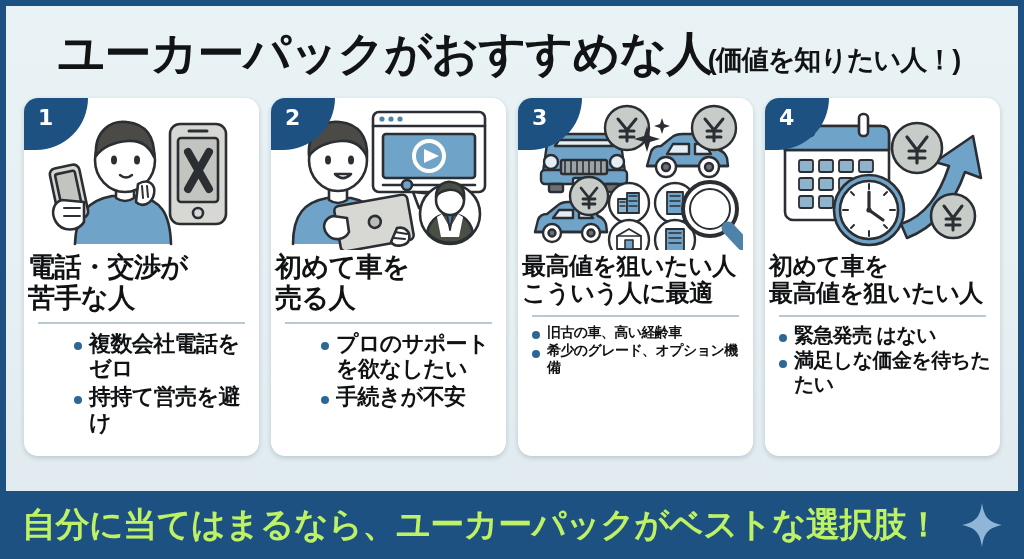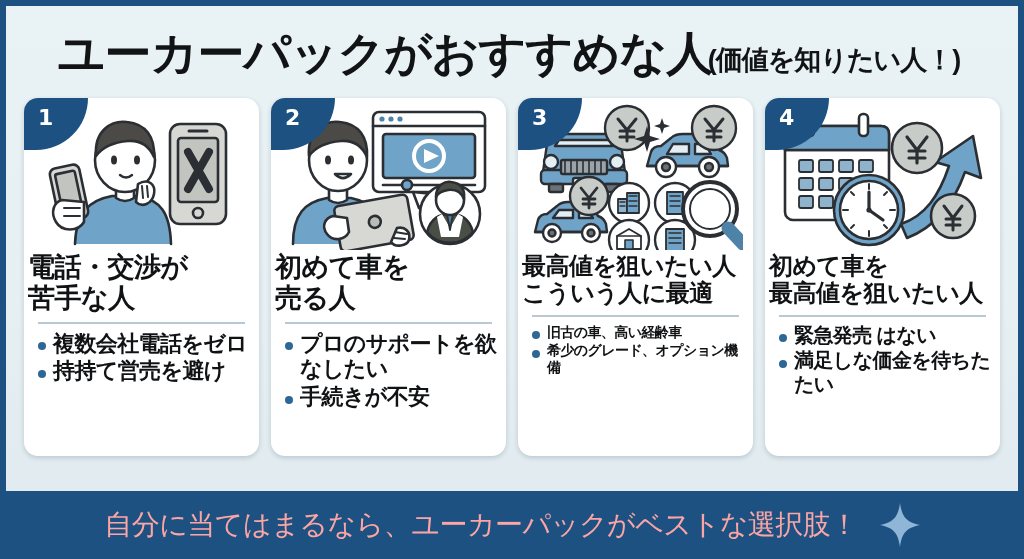--- a/index.html
+++ b/index.html
@@ -142,40 +142,40 @@
     letter-spacing: -0.6px;
   }
   .bullets li::before {
     content: "";
     position: absolute;
     left: 2px; top: 0.52em;
     width: 8px; height: 8px;
     border-radius: 50%;
     background: #2d6796;
   }
-  .b-lg { font-size: 22px; }
+  .b-lg { font-size: 22px; margin-left: 36px; }
   .b-md { font-size: 20px; }
   .b-sm { font-size: 14px; }
 
   
   #banner {
     flex: none;
     height: 68px;
     margin: 10px -6px 0 -6px;
     width: calc(100% + 12px);
     background: #1d5182;
     display: flex;
     align-items: center;
     justify-content: center;
     gap: 22px;
   }
   #banner-text {
-    color: #fca5a5;
-    font-size: 28px;
-    font-weight: 400;
+    color: #bef264;
+    font-size: 34px;
+    font-weight: 700;
     letter-spacing: -0.5px;
     white-space: nowrap;
   }
   #sparkle { display: block; }
 </style>
 </head>
 <body>
 
 <div id="page">
   <div id="inner">

